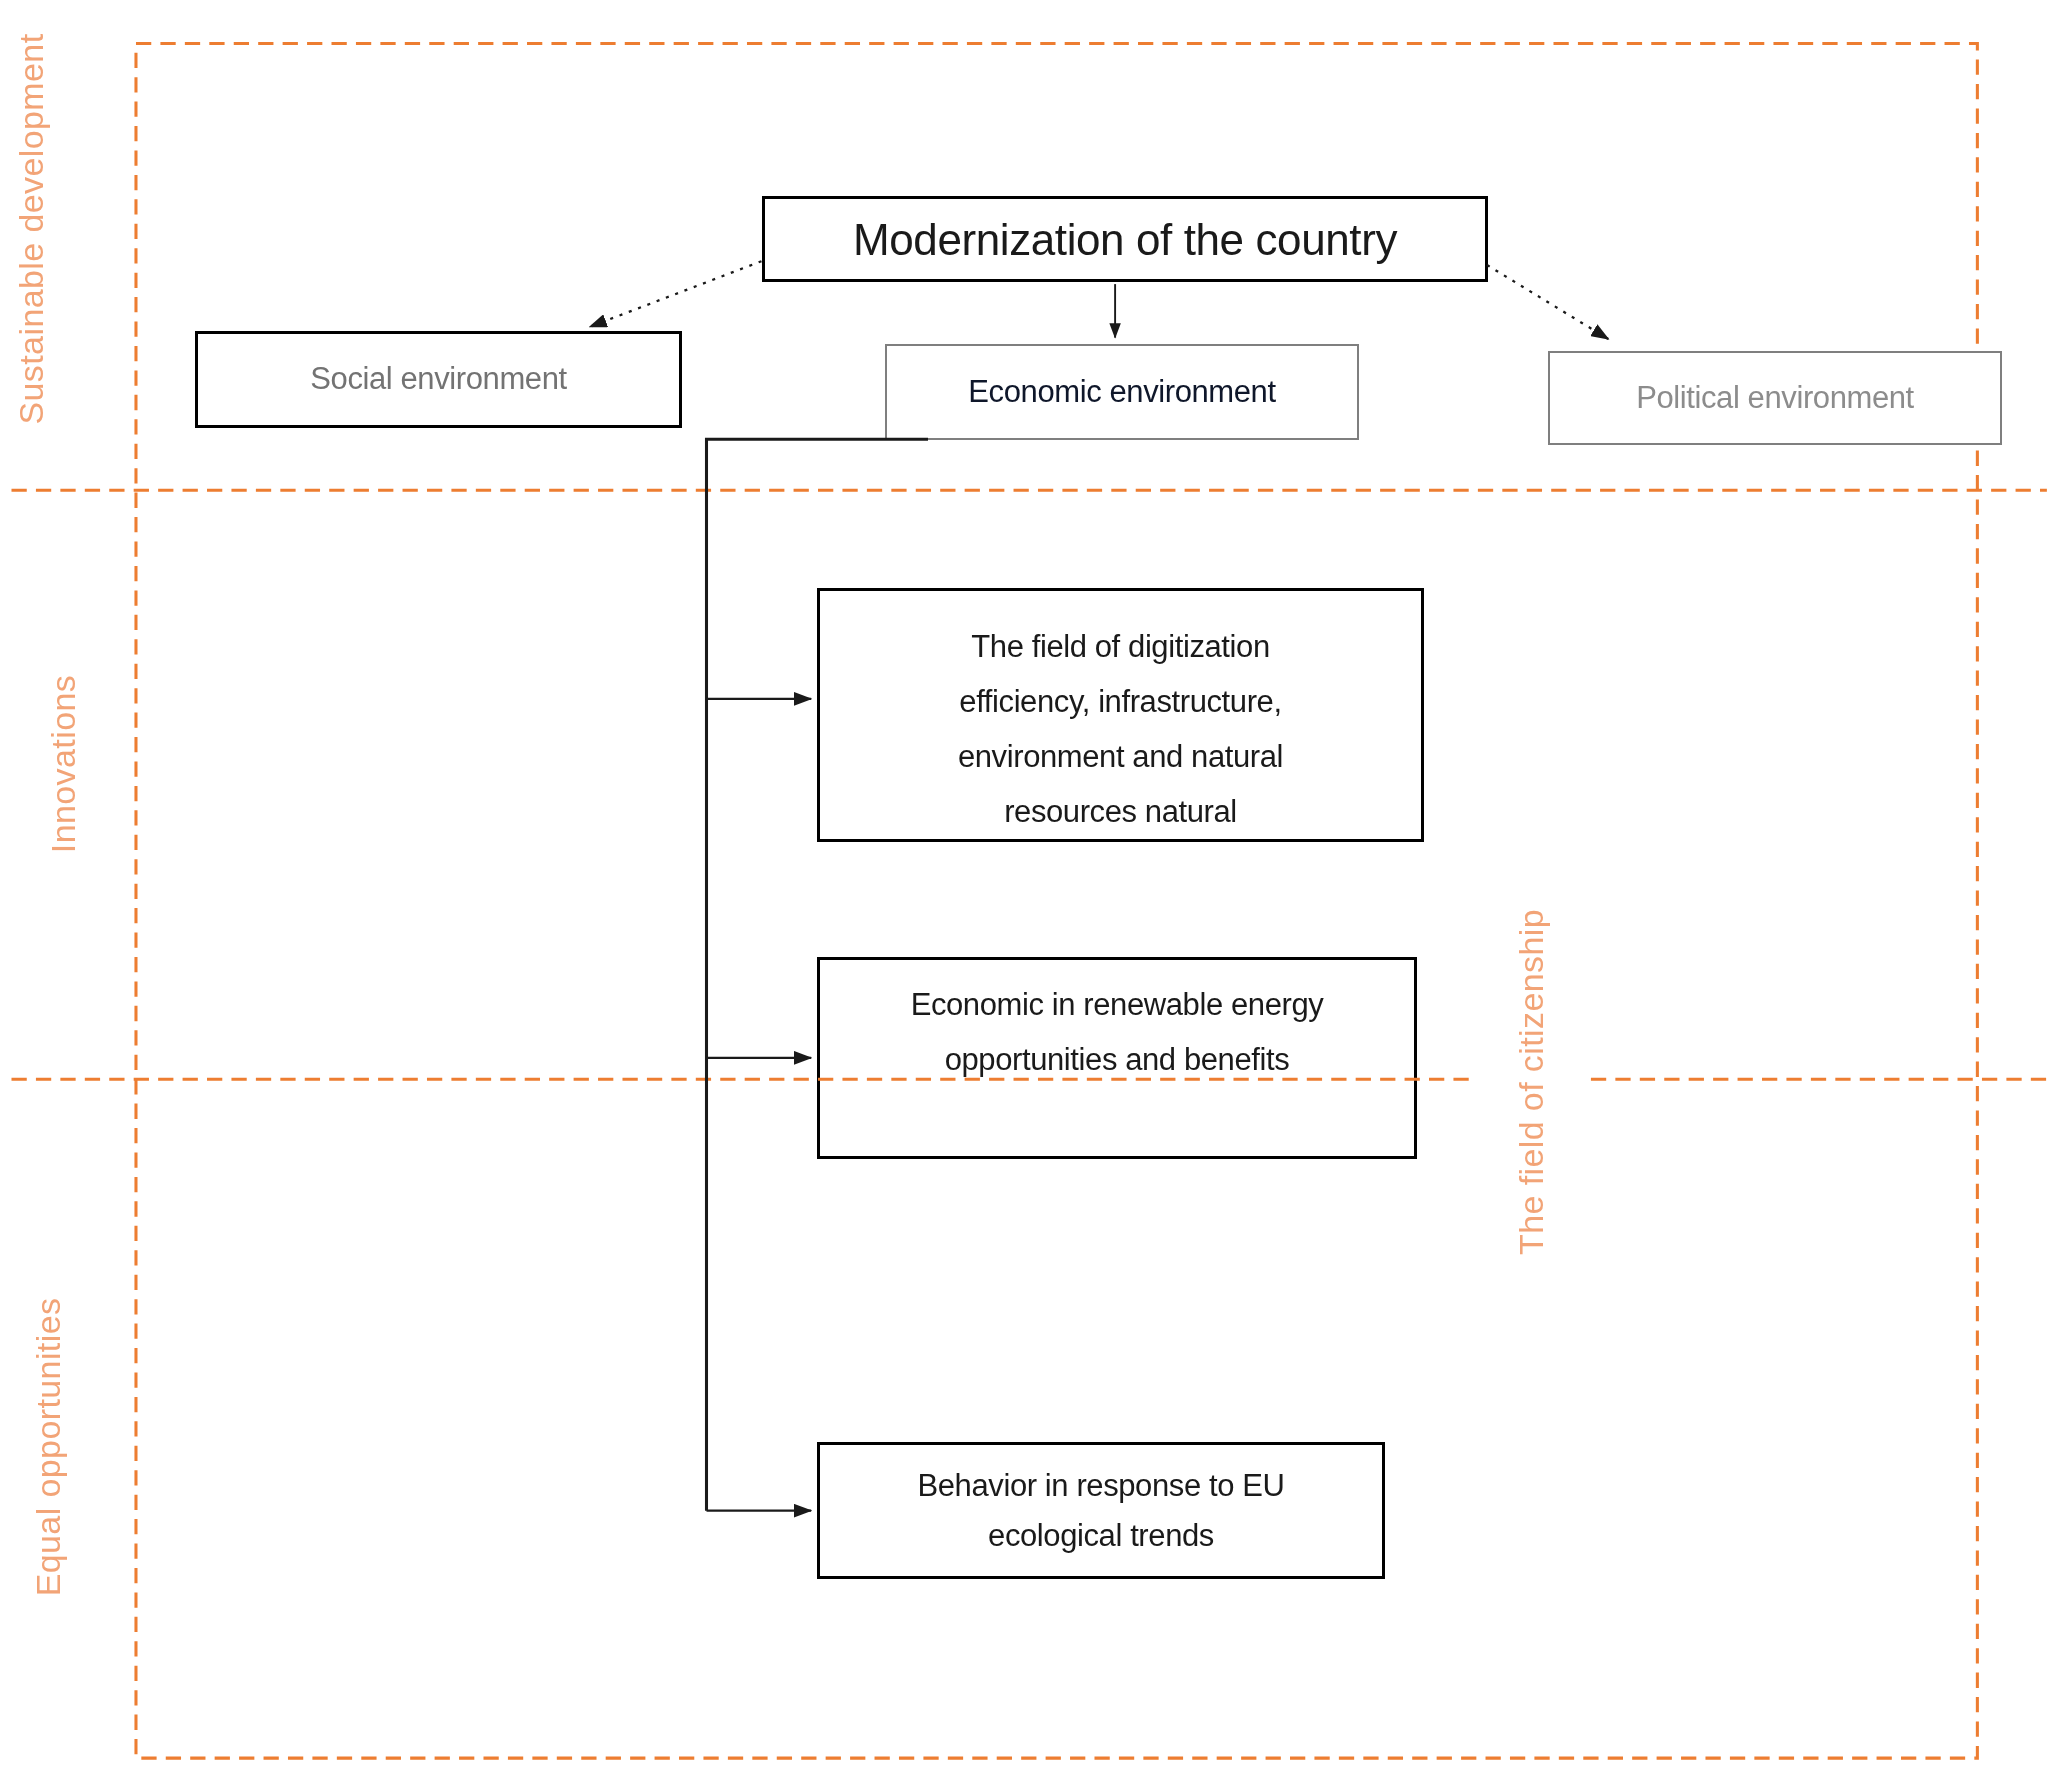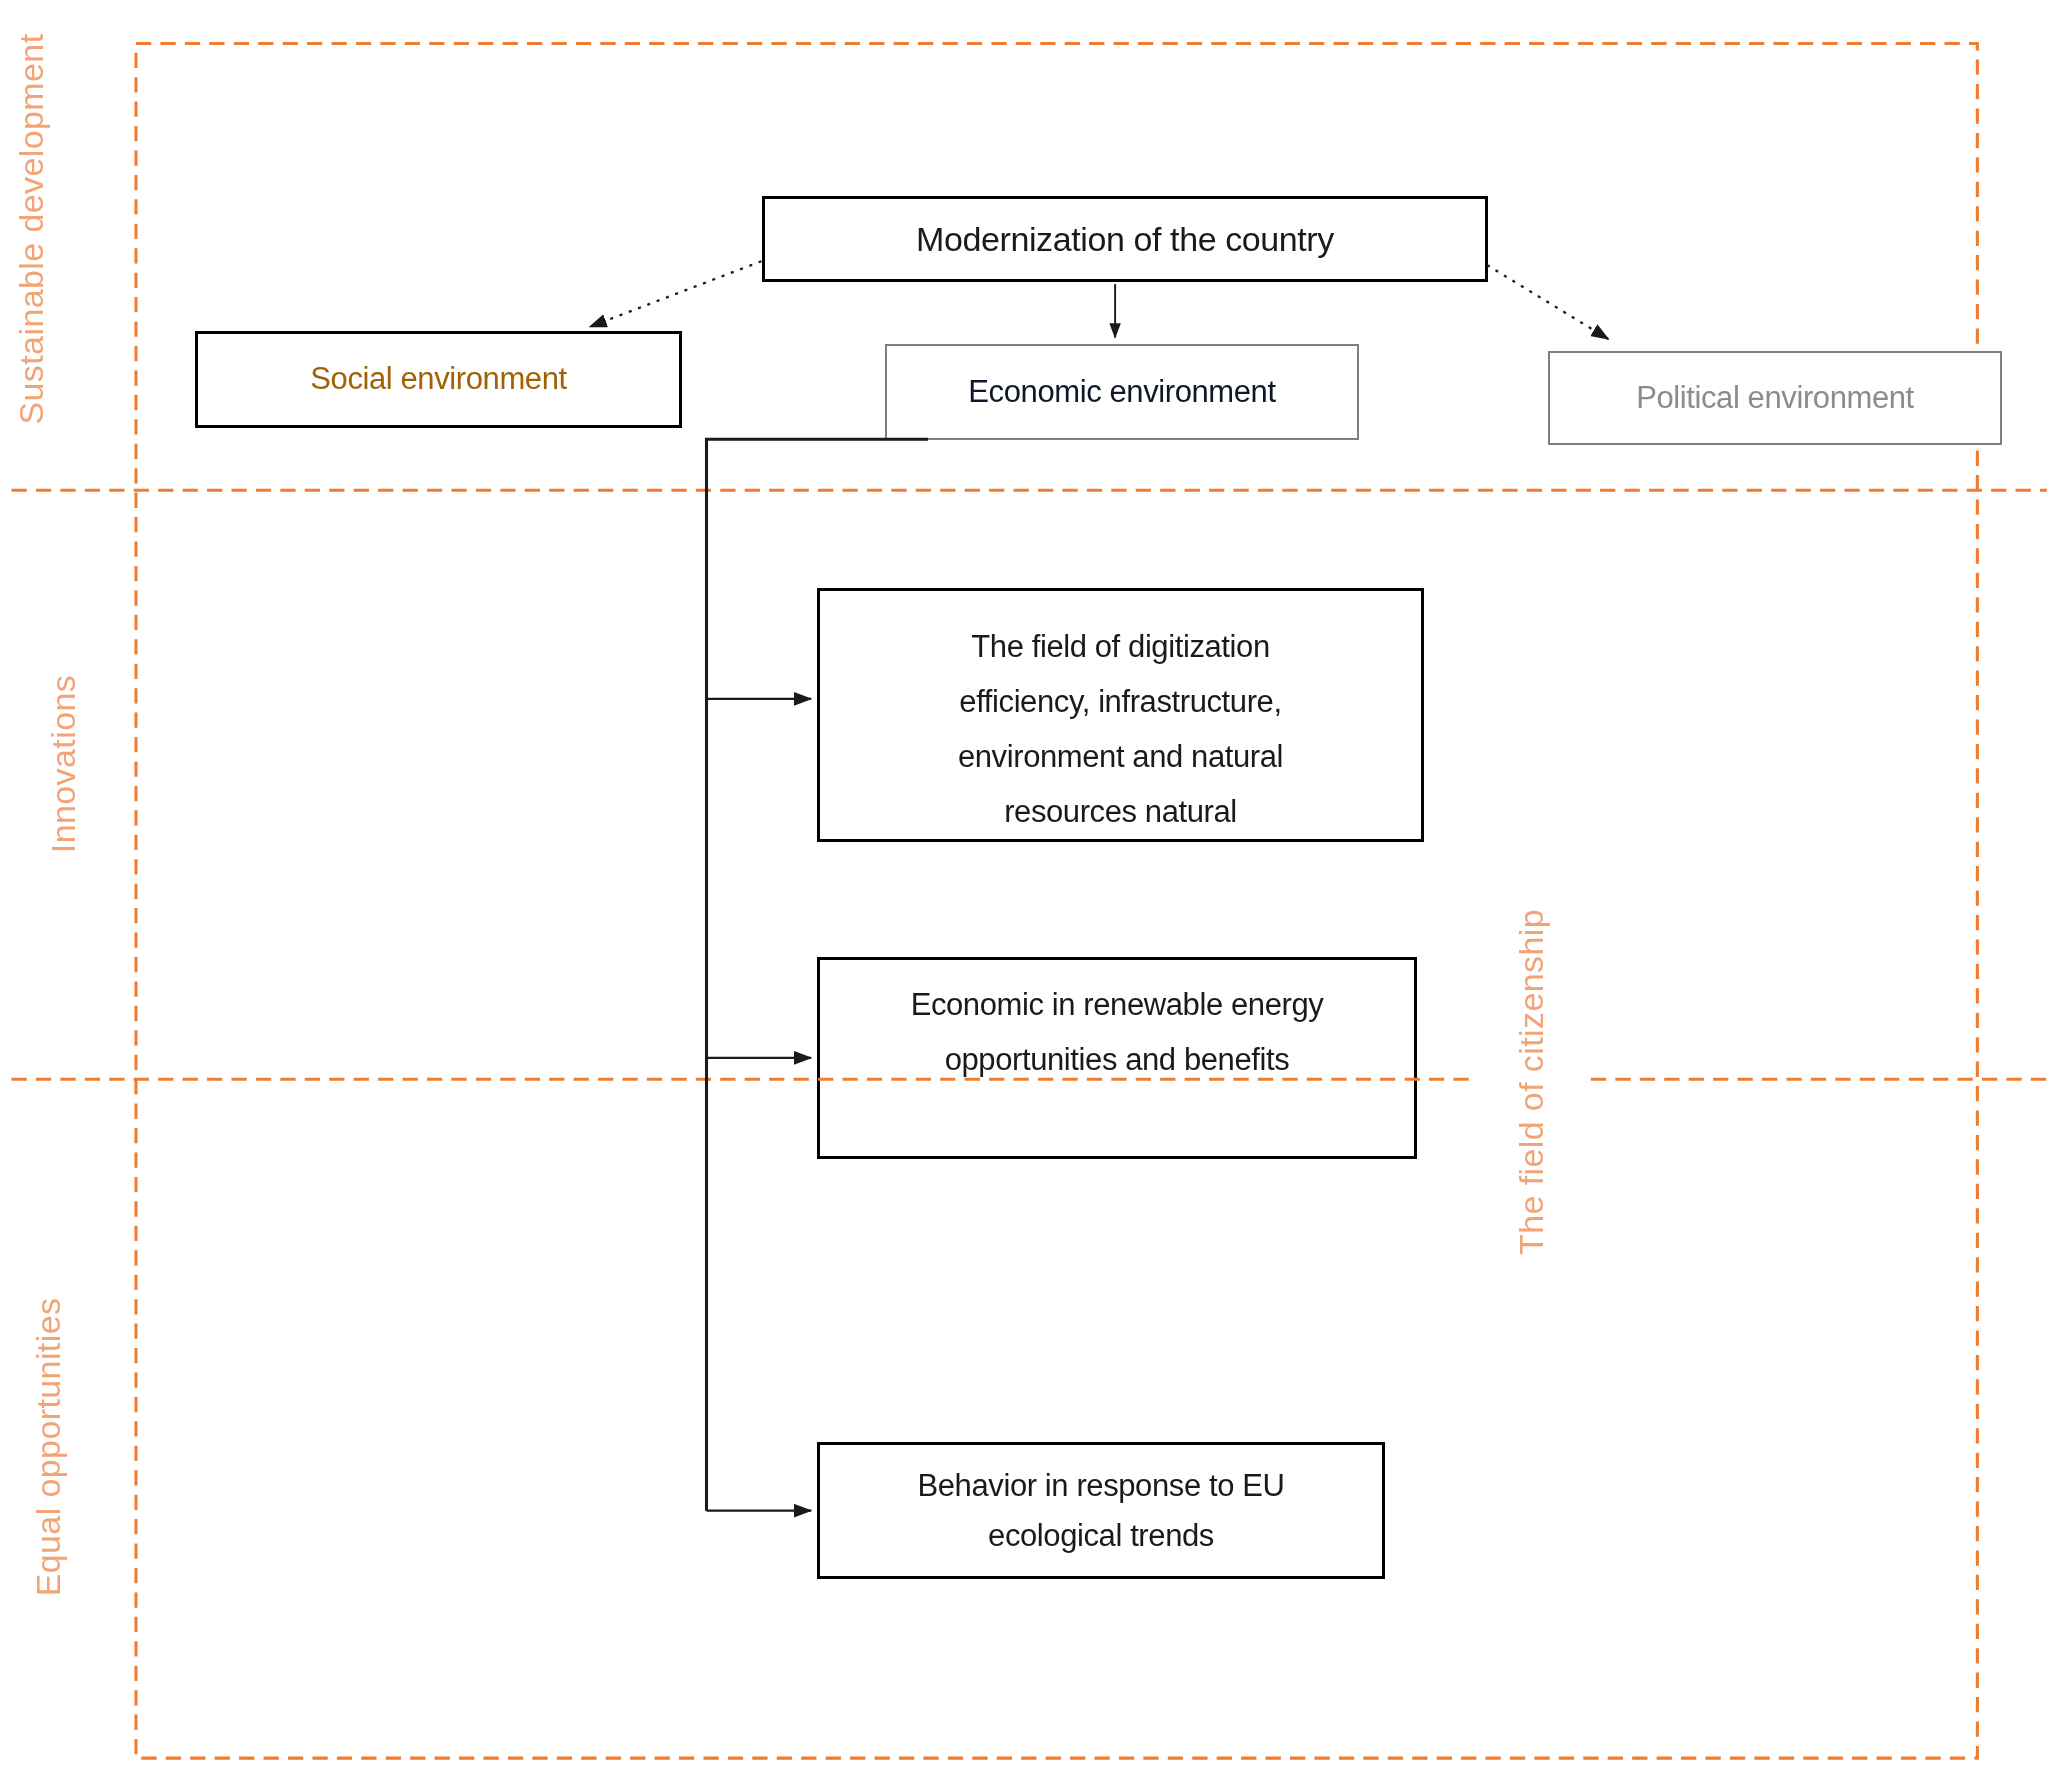--- a/index.html
+++ b/index.html
@@ -40,26 +40,26 @@
     justify-content: center;
     text-align: center;
     letter-spacing: -0.4px;
     line-height: 1.25;
   }
   .box .lines { width: 100%; }
 
   #box-modernization {
     left: 762px; top: 196px; width: 726px; height: 86px;
     border: 3.8px solid #000000;
-    color: #1a1a1a; font-size: 34px;
+    color: #1a1a1a; font-size: 44px;
   }
   #box-social {
     left: 195px; top: 331px; width: 487px; height: 97px;
     border: 3.1px solid #000000;
-    color: #a16207; font-size: 31px;
+    color: #737373; font-size: 31px;
   }
   #box-economic {
     left: 885px; top: 344px; width: 474px; height: 96px;
     border: 2.3px solid #7f7f7f;
     color: #0f172a; font-size: 31px;
   }
   #box-political {
     left: 1504px; top: 351px; width: 454px; height: 94px;
     border: 2.3px solid #7f7f7f;
     color: #8c8c8c; font-size: 31px; margin-left: 44px;

